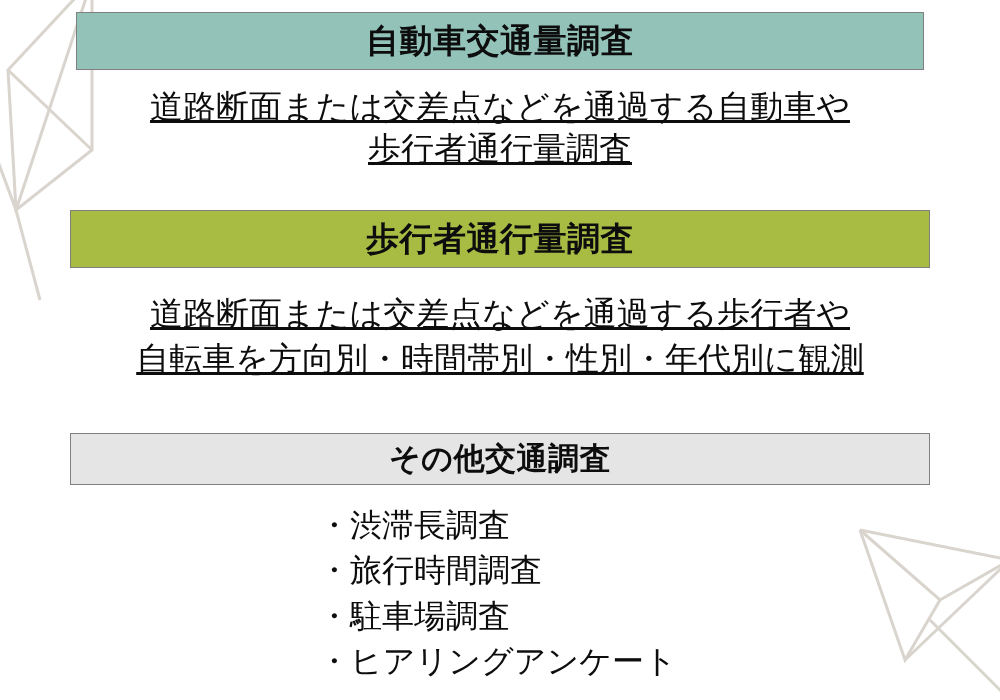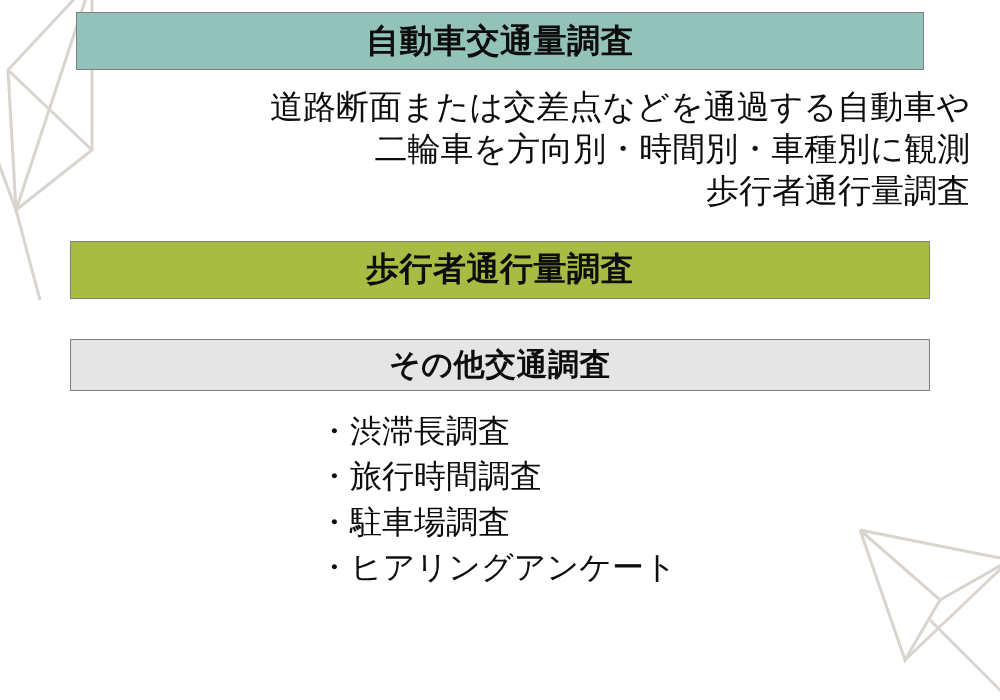--- a/index.html
+++ b/index.html
@@ -62,25 +62,26 @@
     font-size: 33px;
   }
   .band-3 {
     width: 860px;
     height: 52px;
     background: #e5e5e5;
     font-size: 31px;
   }
 
   .para {
-    text-align: right;
+    text-align: center;
     font-size: 33px;
     line-height: 1.28;
-    margin: 0 auto;
+    margin: 12px auto;
     width: 940px;
+    text-decoration: underline;
   }
   .para-1 {
     margin-top: 16px;
   }
   .para-2 {
     margin-top: 24px;
     font-size: 33px;
     line-height: 1.34;
   }
 
@@ -116,28 +117,31 @@
       <path d="M930 620 L1010 700"></path>
     </g>
   </svg>
 
   <div class="content">
 
     <div class="band band-1">自動車交通量調査</div>
 
     <div class="para para-1">
       <div>道路断面または交差点などを通過する自動車や</div>
-      <div>二輪車を方向別・時間別・車種別に観測</div>
       <div>歩行者通行量調査</div>
     </div>
 
     <div class="gap-a"></div>
 
     <div class="band band-2">歩行者通行量調査</div>
 
+    <div class="para para-2">
+      <div>道路断面または交差点などを通過する歩行者や</div>
+      <div>自転車を方向別・時間帯別・性別・年代別に観測</div>
+    </div>
 
     <div class="gap-c"></div>
 
     <div class="band band-3">その他交通調査</div>
 
     <div class="bullets">
       <div class="bullet">・渋滞長調査</div>
       <div class="bullet">・旅行時間調査</div>
       <div class="bullet">・駐車場調査</div>
       <div class="bullet">・ヒアリングアンケート</div>

